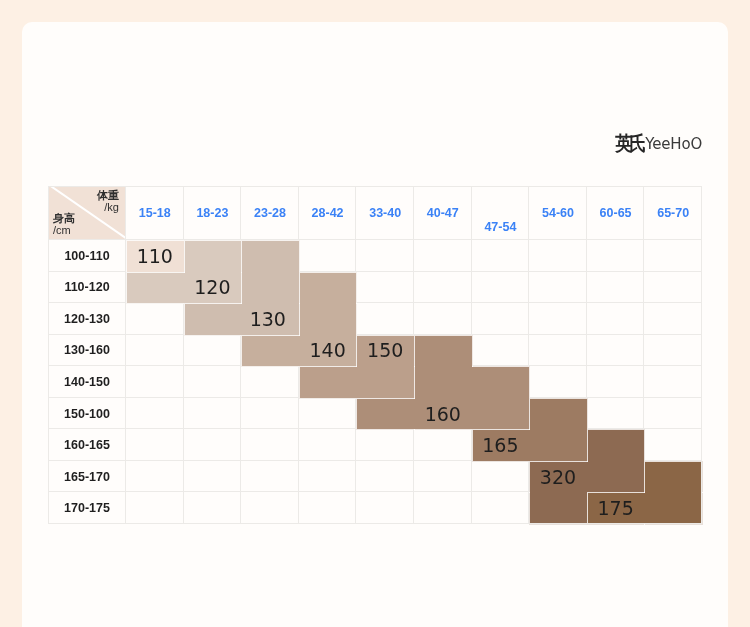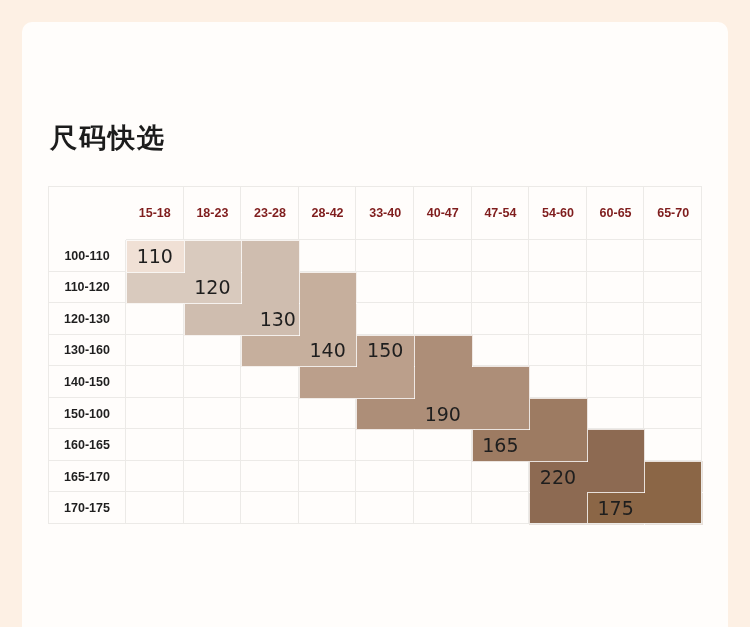--- a/index.html
+++ b/index.html
@@ -130,21 +130,21 @@
   .corner-h .unit { font-weight: normal; font-size: 11px; }
   .col-head {
     position: absolute;
     top: 0;
     height: 54px;
     display: flex;
     align-items: center;
     justify-content: center;
     font-size: 12.5px;
     font-weight: bold;
-    color: #7f1d1d;
+    color: #3b82f6;
     box-sizing: border-box;
   }
   .row-head {
     position: absolute;
     left: 0;
     width: 78px;
     display: flex;
     align-items: center;
     justify-content: center;
     font-size: 12.5px;
@@ -171,22 +171,25 @@
     text-align: center;
     font-size: 13px;
     color: #a5a5a5;
   }
 </style>
 </head>
 <body>
 
 <div class="page-card">
 
-  <div class="title">尺码快选</div>
-
+
+  <div class="brand-logo">
+    <span class="brand-cn">英氏</span>
+    <span class="brand-en">YeeHoO</span>
+  </div>
 
   <div class="chart-wrap">
     <div class="grid" id="grid-layer">
         <div class="gcell" style="left: 78px; top: 54px; width: 57.6px; height: 31.55px;"></div>
         <div class="gcell" style="left: 135.6px; top: 54px; width: 57.6px; height: 31.55px;"></div>
         <div class="gcell" style="left: 193.2px; top: 54px; width: 57.6px; height: 31.55px;"></div>
         <div class="gcell" style="left: 250.8px; top: 54px; width: 57.6px; height: 31.55px;"></div>
         <div class="gcell" style="left: 308.4px; top: 54px; width: 57.6px; height: 31.55px;"></div>
         <div class="gcell" style="left: 366px; top: 54px; width: 57.6px; height: 31.55px;"></div>
         <div class="gcell" style="left: 423.6px; top: 54px; width: 57.6px; height: 31.55px;"></div>
@@ -353,38 +356,49 @@
         <div class="block" style="left: 596.4px; top: 274.85px; width: 58.6px; height: 32.55px; background: rgb(139, 102, 70); border: none;"></div>
         <div class="block" style="left: 596.4px; top: 306.4px; width: 58.6px; height: 32.55px; background: rgb(139, 102, 70); border: none;"></div>
         <div class="block" style="left: 538.8px; top: 306.4px; width: 58.6px; height: 32.55px; background: rgb(139, 102, 70); border: none;"></div>
         <div class="block" style="left: 596.4px; top: 274.85px; width: 58.6px; height: 32.55px; background: transparent; border-top: 1px solid rgba(255, 255, 255, 0.8); border-bottom: none; border-left: 1px solid rgba(255, 255, 255, 0.8); border-right: 1px solid rgba(255, 255, 255, 0.8);"></div>
         <div class="block" style="left: 596.4px; top: 306.4px; width: 58.6px; height: 32.55px; background: transparent; border-top: none; border-bottom: 1px solid rgba(255, 255, 255, 0.8); border-left: none; border-right: 1px solid rgba(255, 255, 255, 0.8);"></div>
         <div class="block" style="left: 538.8px; top: 306.4px; width: 58.6px; height: 32.55px; background: transparent; border-top: 1px solid rgba(255, 255, 255, 0.8); border-bottom: 1px solid rgba(255, 255, 255, 0.8); border-left: 1px solid rgba(255, 255, 255, 0.8); border-right: none;"></div>
       </div>
     <div id="labels-layer">
         <div class="block-label" style="left: 78px; top: 54px; width: 57.6px; height: 31.55px; display: flex; align-items: center; justify-content: center;">110</div>
         <div class="block-label" style="left: 135.6px; top: 85.55px; width: 57.6px; height: 31.55px; display: flex; align-items: center; justify-content: center;">120</div>
-        <div class="block-label" style="left: 201px; top: 117.1px; width: 57.6px; height: 31.55px; display: flex; align-items: center; justify-content: center;">130</div>
+        <div class="block-label" style="left: 191px; top: 117.1px; width: 57.6px; height: 31.55px; display: flex; align-items: center; justify-content: center;">130</div>
         <div class="block-label" style="left: 250.8px; top: 148.65px; width: 57.6px; height: 31.55px; display: flex; align-items: center; justify-content: center;">140</div>
         <div class="block-label" style="left: 308.4px; top: 148.65px; width: 57.6px; height: 31.55px; display: flex; align-items: center; justify-content: center;">150</div>
-        <div class="block-label" style="left: 366px; top: 211.75px; width: 57.6px; height: 31.55px; display: flex; align-items: center; justify-content: center;">190</div>
+        <div class="block-label" style="left: 366px; top: 211.75px; width: 57.6px; height: 31.55px; display: flex; align-items: center; justify-content: center;">160</div>
         <div class="block-label" style="left: 423.6px; top: 243.3px; width: 57.6px; height: 31.55px; display: flex; align-items: center; justify-content: center;">165</div>
-        <div class="block-label" style="left: 481.2px; top: 274.85px; width: 57.6px; height: 31.55px; display: flex; align-items: center; justify-content: center;">220</div>
+        <div class="block-label" style="left: 481.2px; top: 274.85px; width: 57.6px; height: 31.55px; display: flex; align-items: center; justify-content: center;">320</div>
         <div class="block-label" style="left: 538.8px; top: 306.4px; width: 57.6px; height: 31.55px; display: flex; align-items: center; justify-content: center;">175</div>
       </div>
 
+    <div class="corner-cell">
+      <div class="corner-diag"></div>
+      <div class="corner-w">
+        <span>体重</span><br>
+        <span class="unit">/kg</span>
+      </div>
+      <div class="corner-h">
+        <span>身高</span><br>
+        <span class="unit">/cm</span>
+      </div>
+    </div>
 
     <div id="colheads-layer">
         <div class="col-head" style="left: 78px; width: 57.6px;">15-18</div>
         <div class="col-head" style="left: 135.6px; width: 57.6px;">18-23</div>
         <div class="col-head" style="left: 193.2px; width: 57.6px;">23-28</div>
         <div class="col-head" style="left: 250.8px; width: 57.6px;">28-42</div>
         <div class="col-head" style="left: 308.4px; width: 57.6px;">33-40</div>
         <div class="col-head" style="left: 366px; width: 57.6px;">40-47</div>
-        <div class="col-head" style="left: 423.6px; width: 57.6px;">47-54</div>
+        <div class="col-head" style="left: 423.6px; width: 57.6px; margin-top: 14px;">47-54</div>
         <div class="col-head" style="left: 481.2px; width: 57.6px;">54-60</div>
         <div class="col-head" style="left: 538.8px; width: 57.6px;">60-65</div>
         <div class="col-head" style="left: 596.4px; width: 57.6px;">65-70</div>
       </div>
     <div id="rowheads-layer">
         <div class="row-head" style="top: 54px; height: 31.55px;">100-110</div>
         <div class="row-head" style="top: 85.55px; height: 31.55px;">110-120</div>
         <div class="row-head" style="top: 117.1px; height: 31.55px;">120-130</div>
         <div class="row-head" style="top: 148.65px; height: 31.55px;">130-160</div>
         <div class="row-head" style="top: 180.2px; height: 31.55px;">140-150</div>

